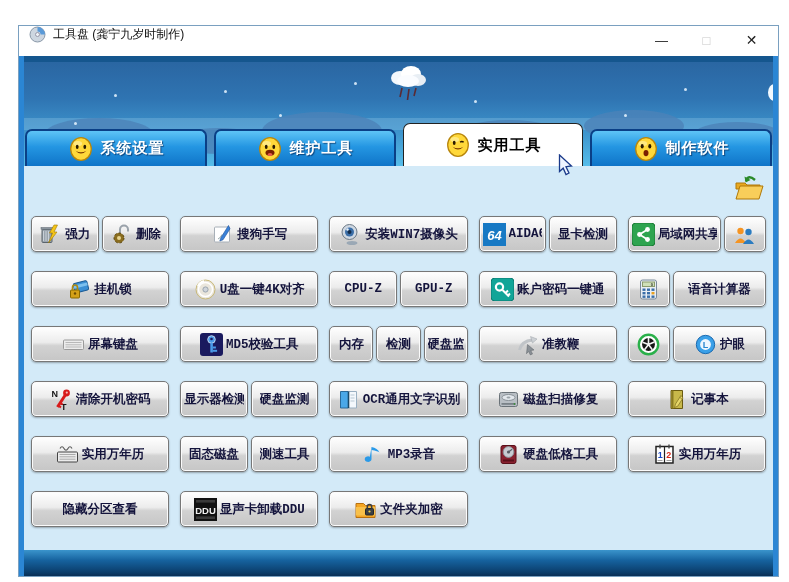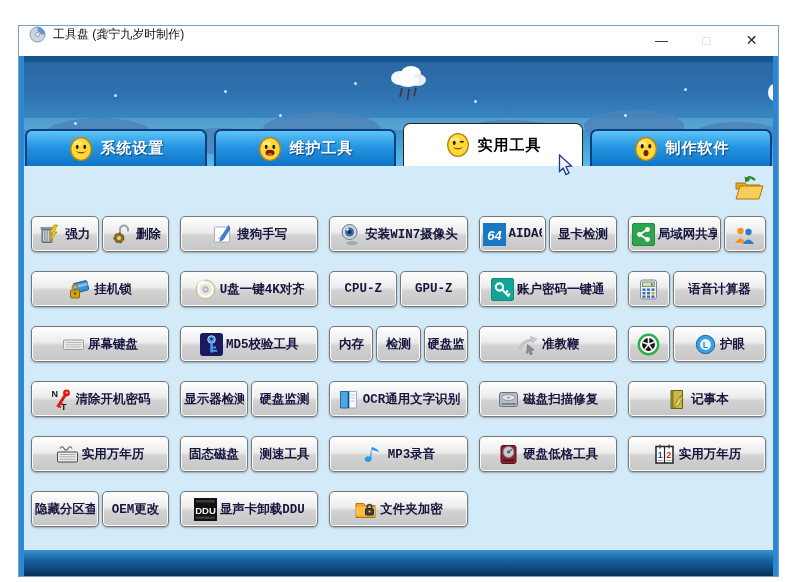--- a/index.html
+++ b/index.html
@@ -527,23 +527,20 @@
                   <path d="M4.5 17.5 h5 M13.5 17.5 h5" stroke="#888" stroke-width=".8"></path>
                 </svg>
               </span>
               <span class="blabel">实用万年历</span>
             </button>
           </div>
           <div class="cell">
             <button class="tool-btn">
               <span class="blabel">隐藏分区查看</span>
             </button>
-            <button class="tool-btn">
-              <span class="blabel">OEM更改</span>
-            </button>
           </div>
           <div class="cell">
             <button class="tool-btn">
               <span class="bicon">
                 <svg viewBox="0 0 23 23">
                   <rect width="23" height="23" fill="#111"></rect>
                   <rect x="2" y="2" width="19" height="2.6" fill="#3a3a3a"></rect>
                   <rect x="2" y="18.4" width="19" height="2.6" fill="#3a3a3a"></rect>
                   <text x="11.5" y="15.5" font-size="9.5" font-weight="bold" fill="#eee" text-anchor="middle" font-family="Liberation Sans,sans-serif">DDU</text>
                 </svg>

